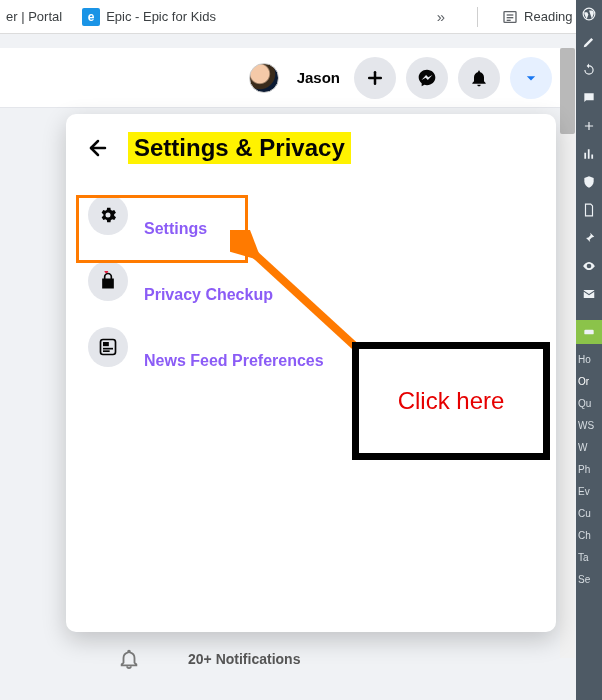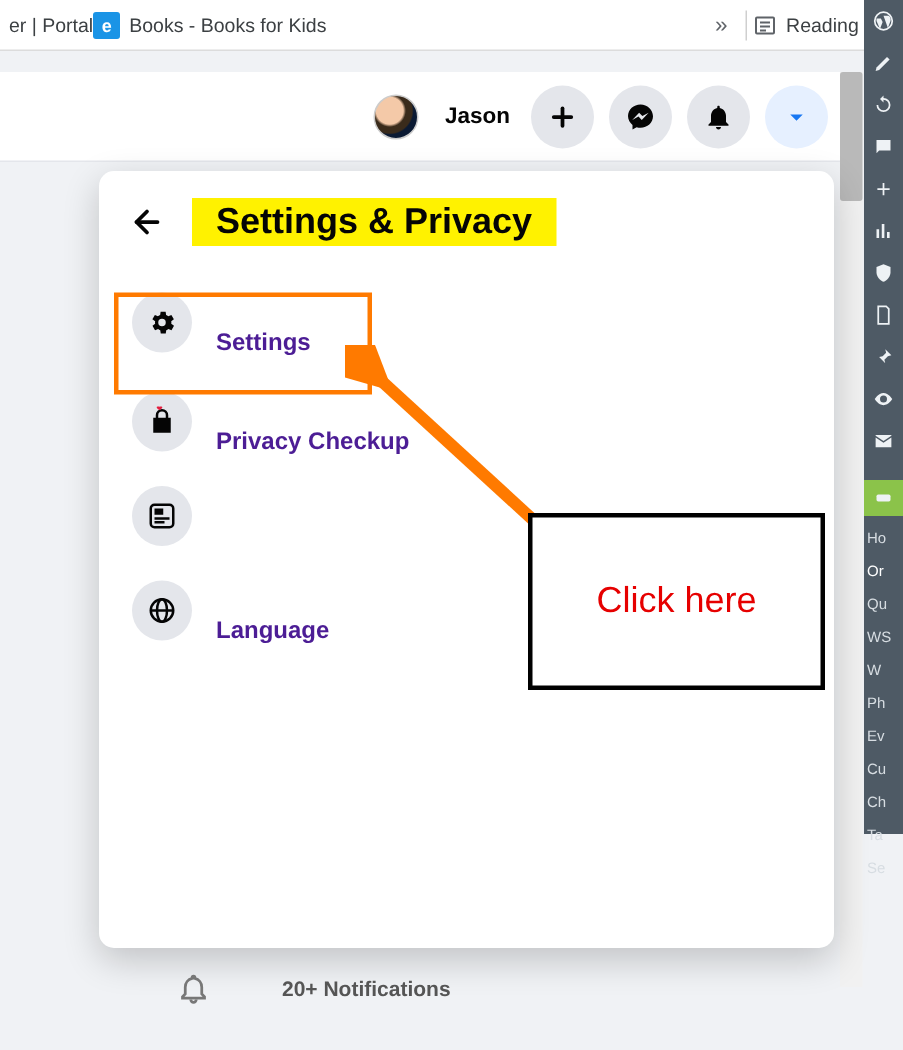--- a/index.html
+++ b/index.html
@@ -3,21 +3,21 @@
 <meta charset="utf-8">
 <style>
   * { box-sizing: border-box; margin: 0; padding: 0; }
   html, body { width: 602px; height: 700px; overflow: hidden; font-family: -apple-system, BlinkMacSystemFont, "Segoe UI", Helvetica, Arial, sans-serif; }
   body { background: #f0f2f5; position: relative; }
 
   
   .bookmark-bar {
     position: absolute; top: 0; left: 0; right: 0; height: 34px;
     background: #ffffff; border-bottom: 1px solid #dcdcdc;
-    display: flex; align-items: center; padding: 0 6px; gap: 0;
+    display: flex; align-items: center; padding: 0 6px; gap: 20px;
   }
   .bm-link { display: flex; align-items: center; gap: 6px; font-size: 13px; color: #3c4043; white-space: nowrap; cursor: pointer;}
   .bm-icon { width: 18px; height: 18px; display:inline-flex; align-items:center; justify-content:center; border-radius:2px; }
   .epic-ico { background:#1a94e6; color:#fff; font-weight:bold; font-size:12px; }
   .bm-chevron { margin-left: auto; font-size: 15px; color:#5f6368; padding:0 8px; cursor:pointer;}
   .bm-div { width:1px; height:20px; background:#cfcfcf; margin:0 4px;}
   .reading-list { display:flex; align-items:center; gap:6px; font-size:13px; color:#3c4043; cursor:pointer; padding-right:4px;}
 
   
   .header-row {
@@ -33,43 +33,43 @@
   .bubble.caret { background:#e6f0ff; }
 
   
   .panel {
     position:absolute; top:114px; left:66px; width:490px; height:518px;
     background:#ffffff; border-radius:10px; box-shadow:0 8px 24px rgba(0,0,0,0.2);
     padding:18px 16px;
   }
   .panel-header { display:flex; align-items:center; gap:14px; margin-bottom:18px;}
   .back-btn { width:32px; height:32px; display:flex; align-items:center; justify-content:center; cursor:pointer;}
-  .panel-title { font-size:24px; font-weight:800; color:#050505; background:#fff200; padding:2px 16px;}
+  .panel-title { font-size:24px; font-weight:800; color:#050505; background:#fff200; padding:2px 6px;}
   .menu { list-style:none; }
   .menu-item { display:flex; align-items:center; gap:16px; padding:10px 6px; border-radius:8px; cursor:pointer;}
   .menu-item .icon-circle { width:40px; height:40px; border-radius:50%; background:#e4e6eb; display:flex; align-items:center; justify-content:center;}
   .menu-item .icon-circle svg { width:20px; height:20px; }
-  .menu-label { font-size:16px; font-weight:600; color:#4c1d95;margin-top:28px;}
+  .menu-label { font-size:16px; font-weight:600; color:#8b5cf6;margin-top:28px;}
 
   
   .highlight-box { position:absolute; top:195px; left:76px; width:172px; height:68px; border:3px solid #ff7a00; pointer-events:none; z-index:5;}
 
   
-  .callout { position:absolute; top:342px; left:352px; width:198px; height:118px; background:#fff; border:3px solid #000000; display:flex; align-items:center; justify-content:center; z-index:5;}
+  .callout { position:absolute; top:342px; left:352px; width:198px; height:118px; background:#fff; border:7px solid #000000; display:flex; align-items:center; justify-content:center; z-index:5;}
   .callout-text { font-size:24px; color:#e60000; }
 
   
   .arrow-svg { position:absolute; top:230px; left:230px; width:170px; height:140px; z-index:5; pointer-events:none;}
 
   
   .fake-scroll { position:absolute; top:48px; left:560px; width:15px; height:610px; background:#f1f1f1;}
   .fake-thumb { position:absolute; top:48px; left:560px; width:15px; height:86px; background:#b9b9b9; border-radius:2px;}
 
   
-  .admin-bar { position:absolute; top:0; right:0; width:26px; height:556px; background:#4e5a65;}
+  .admin-bar { position:absolute; top:0; right:0; width:26px; height:700px; background:#4e5a65;}
   .admin-bar .cell { height:28px; display:flex; align-items:center; justify-content:center; }
   .admin-bar .cell svg { width:14px; height:14px; fill:#eef2f5; }
   .admin-bar .txt { font-size:10px; color:#d7dde2; padding:4px 2px; white-space:nowrap; overflow:hidden; height:22px;}
   .admin-bar .green { background:#8bc34a; height:24px;}
 
   
   .notif-row { position:absolute; top:648px; left:118px; display:flex; align-items:center; gap:12px;}
   .notif-icon { width:22px; height:22px; }
   .notif-text { font-size:14px; font-weight:700; color:#555;margin-left:36px;}
 
@@ -81,21 +81,21 @@
 <body>
 
 <div class="dots"><span></span><span></span><span></span><span></span></div>
 
 <div class="bookmark-bar">
   <div class="bm-link">
     <span>er | Portal</span>
   </div>
   <div class="bm-link">
     <span class="bm-icon epic-ico">e</span>
-    <span>Books - Books for Kids</span>
+    <span>Epic - Epic for Kids</span>
   </div>
   <div class="bm-chevron">»</div>
   <div class="bm-div"></div>
   <div class="reading-list">
     <svg viewBox="0 0 24 24" width="16" height="16" fill="none" stroke="#5f6368" stroke-width="2">
         <rect x="3" y="4" width="18" height="16" rx="1"></rect>
         <line x1="7" y1="9" x2="17" y2="9"></line>
         <line x1="7" y1="13" x2="17" y2="13"></line>
         <line x1="7" y1="17" x2="13" y2="17"></line>
       </svg>
@@ -164,30 +164,21 @@
     </li>
     <li class="menu-item">
       <span class="icon-circle">
           <svg viewBox="0 0 24 24" fill="#050505">
             <rect x="3" y="3" width="18" height="18" rx="3" fill="none" stroke="#050505" stroke-width="2"></rect>
             <rect x="6" y="6" width="7" height="5" fill="#050505"></rect>
             <line x1="6" y1="14" x2="18" y2="14" stroke="#050505" stroke-width="2"></line>
             <line x1="6" y1="17" x2="14" y2="17" stroke="#050505" stroke-width="2"></line>
           </svg>
         </span>
-    </li>
-    <li class="menu-item">
-      <span class="icon-circle">
-          <svg viewBox="0 0 24 24" fill="none" stroke="#050505" stroke-width="2">
-            <circle cx="12" cy="12" r="9"></circle>
-            <ellipse cx="12" cy="12" rx="4" ry="9"></ellipse>
-            <line x1="3" y1="12" x2="21" y2="12"></line>
-          </svg>
-        </span>
-      <span class="menu-label">Language</span>
+      <span class="menu-label">News Feed Preferences</span>
     </li>
   </ul>
 </div>
 
 <div class="highlight-box"></div>
 
 <svg class="arrow-svg" viewBox="0 0 170 140">
   <defs>
       <marker id="ah" markerWidth="12" markerHeight="12" refX="2" refY="6" orient="auto">
         <path d="M12 0 L0 6 L12 12 z" fill="#ff7a00"></path>

